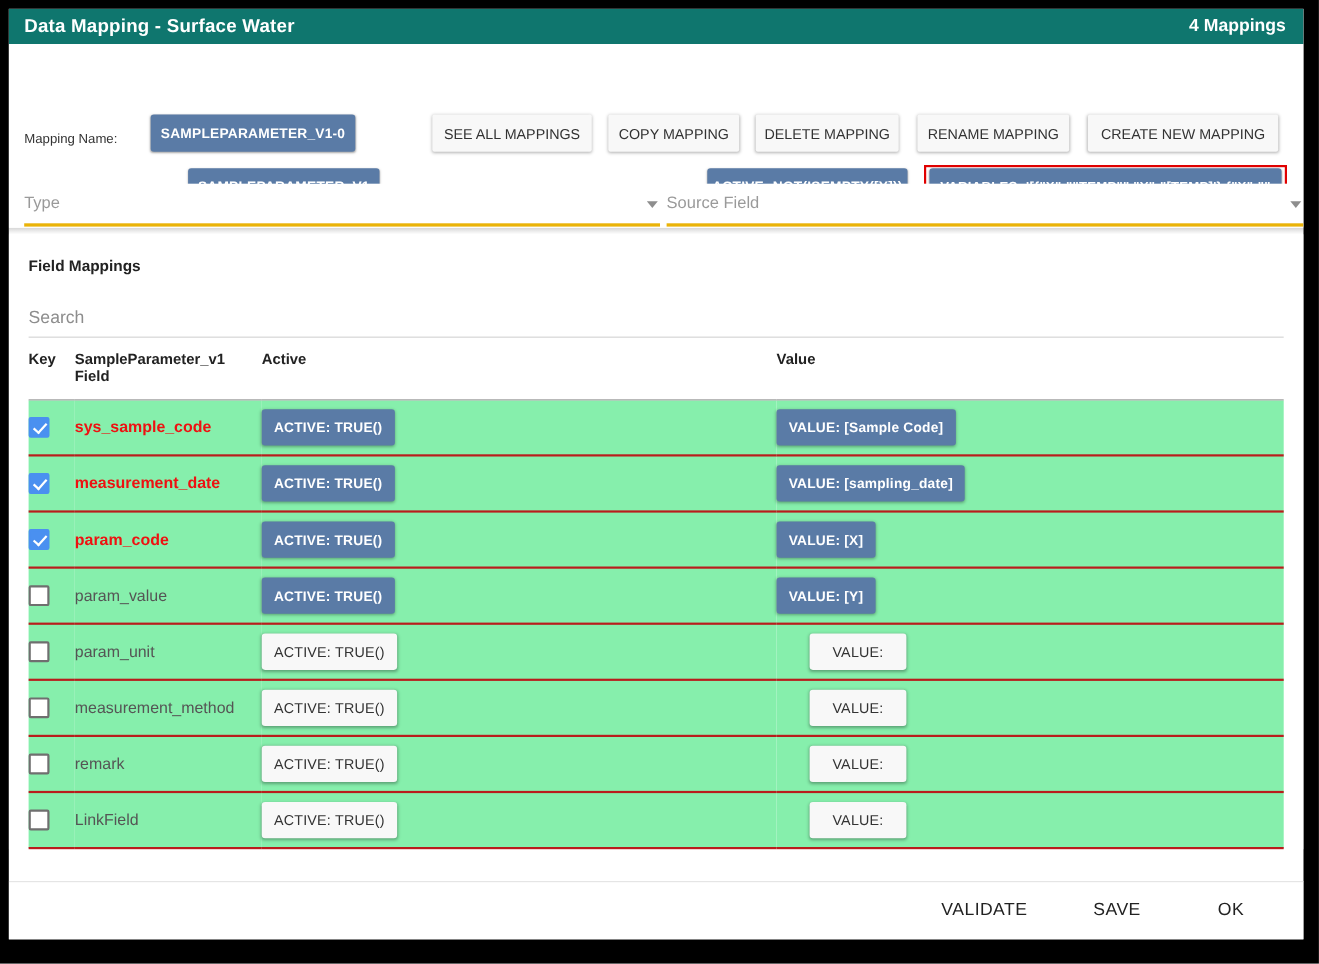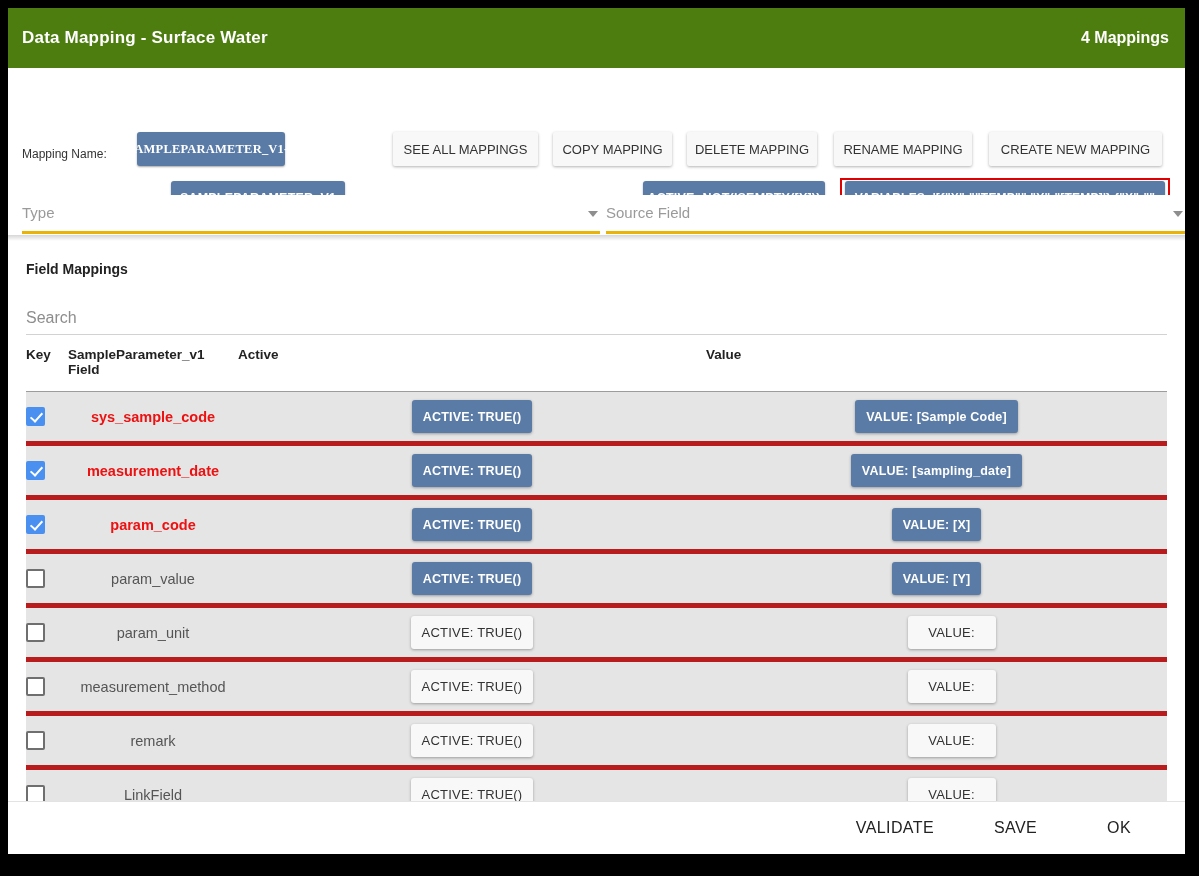--- a/index.html
+++ b/index.html
@@ -11,22 +11,22 @@
   }
   .frame{
     position:absolute;
     left:8px;top:8px;
     width:1177px;height:846px;
     background:#ffffff;
     overflow:hidden;
   }
   
   .titlebar{
-    height:60px;
-    background:#4d7c0f;
+    height:32px;
+    background:#0f766e;
     display:flex;align-items:center;
     justify-content:space-between;
     padding:0 16px 0 14px;
     box-sizing:border-box;
   }
   .titlebar .title{
     color:#ffffff;font-size:17px;font-weight:bold;
     letter-spacing:.2px;
   }
   .titlebar .count{
@@ -109,24 +109,23 @@
     width:1141px;margin:0 18px;border-collapse:collapse;
     table-layout:fixed;
   }
   table.fm th{
     text-align:left;vertical-align:top;
     font-size:13.5px;font-weight:bold;color:#222222;
     padding:12px 0 14px 0;
     border-bottom:1px solid #9c9c9c;
   }
   table.fm td{
-    border-bottom:5px solid #b91c1c;
+    border-bottom:2px solid #b91c1c;
     padding:0;height:49px;vertical-align:middle;
-    background:#e5e5e5;
-    text-align:center;
+    background:#86efac;
   }
   .col-key{width:42px;}
   .col-field{width:170px;}
   .col-active{width:468px;}
   .col-value{width:461px;}
   
   .cb{
     width:19px;height:19px;box-sizing:border-box;
     border:2px solid #6f6f6f;border-radius:2px;
     background:#ffffff;cursor:pointer;position:relative;
@@ -176,21 +175,21 @@
 <div class="frame">
 
   <div class="titlebar">
     <div class="title">Data Mapping - Surface Water</div>
     <div class="count">4 Mappings</div>
   </div>
 
   <div class="infoarea">
 
     <div class="lbl" style="left:14px;top:79px;">Mapping Name:</div>
-    <div class="chip" style="left:129px;top:64px;width:148px;height:34px;font-family:Liberation Serif, serif;">SAMPLEPARAMETER_V1-0</div>
+    <div class="chip" style="left:129px;top:64px;width:186px;height:34px;">SAMPLEPARAMETER_V1-0</div>
 
     <div class="lbl" style="left:14px;top:128px;">Target Format Table:</div>
     <div class="chip" style="left:163px;top:113px;width:174px;height:34px;">SAMPLEPARAMETER_V1</div>
 
     <div class="wbtn" style="left:385px;top:64px;width:145px;height:34px;">SEE ALL MAPPINGS</div>
     <div class="wbtn" style="left:545px;top:64px;width:119px;height:34px;">COPY MAPPING</div>
     <div class="wbtn" style="left:679px;top:64px;width:130px;height:34px;">DELETE MAPPING</div>
     <div class="wbtn" style="left:826px;top:64px;width:138px;height:34px;">RENAME MAPPING</div>
     <div class="wbtn" style="left:981px;top:64px;width:173px;height:34px;">CREATE NEW MAPPING</div>
 

